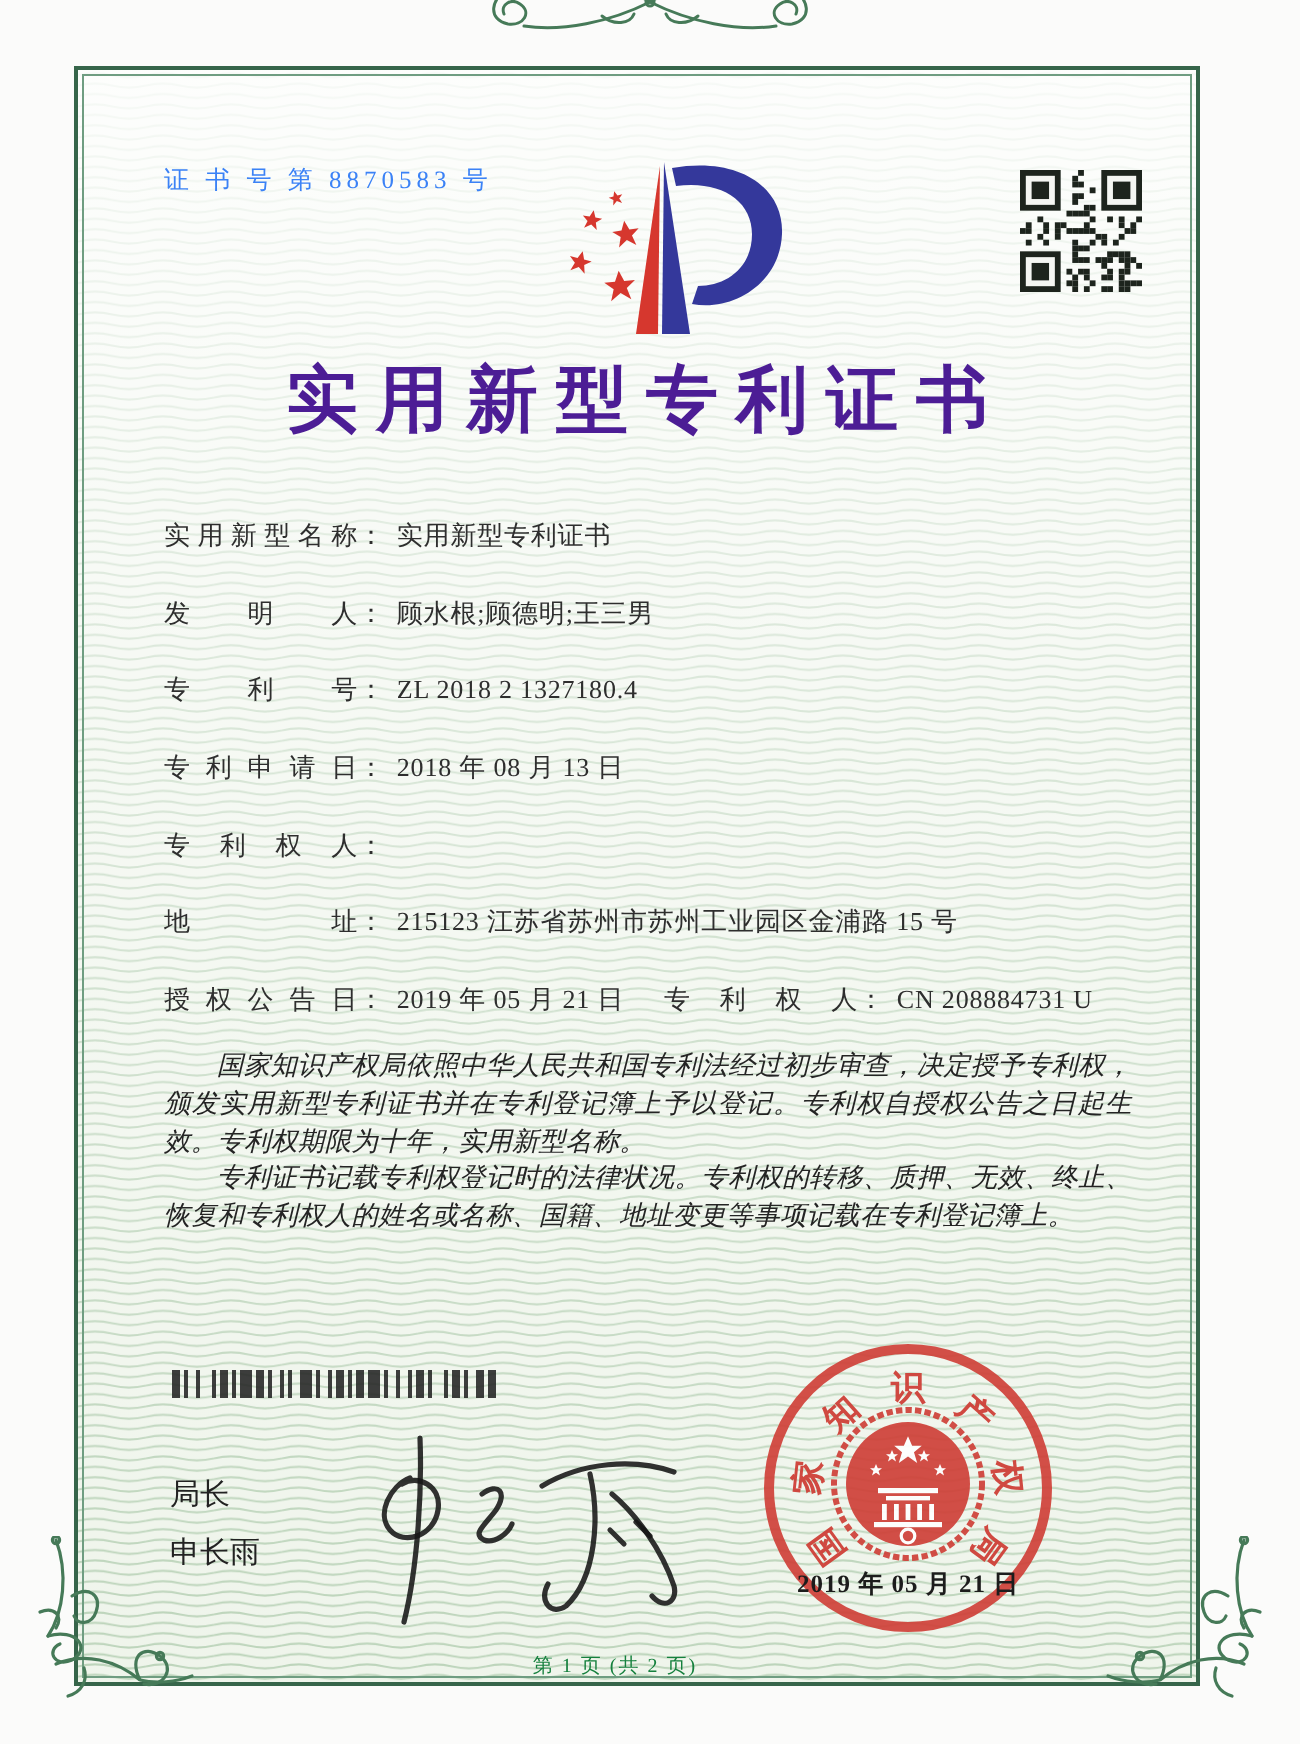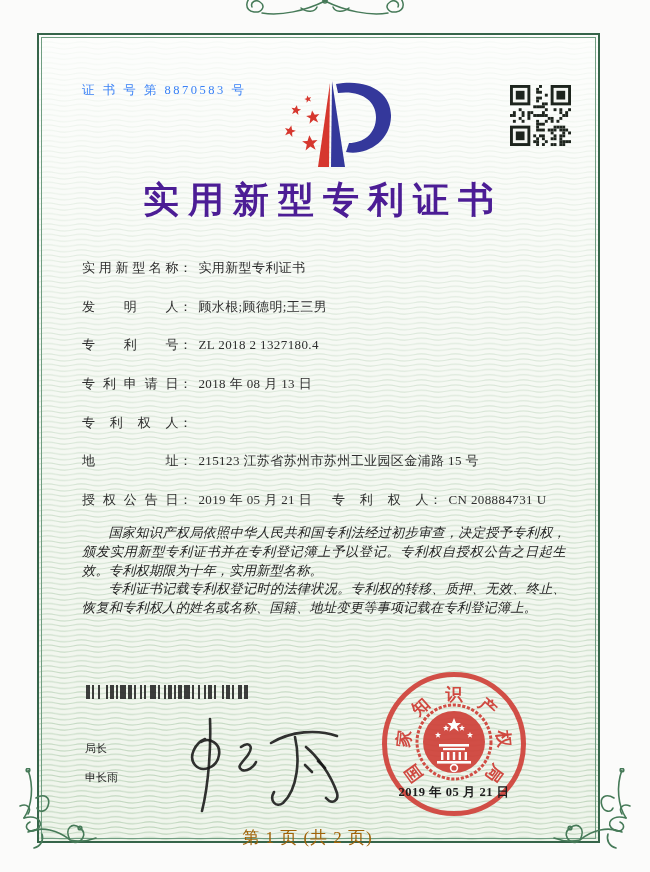--- a/index.html
+++ b/index.html
@@ -62,21 +62,21 @@
   .pair2{position:absolute;left:250px;top:0;height:100%;display:flex;align-items:center;}
   
   .paras{
     position:absolute;left:43px;top:489px;width:484px;
     font-size:13.2px;line-height:18.8px;text-align:justify;
     font-style:italic;color:#242424;letter-spacing:.2px;
   }
   .paras p{text-indent:2em;}
   
   .barcode{position:absolute;left:47px;top:650px;width:162px;height:14px;}
-  .signoff{position:absolute;left:46px;top:699px;font-size:11px;line-height:29px;color:#222;}
+  .signoff{position:absolute;left:46px;top:699px;font-size:15px;line-height:29px;color:#222;}
   .signature{position:absolute;left:136px;top:676px;width:190px;height:112px;}
   .seal{position:absolute;left:343px;top:637px;width:144px;height:144px;}
   .seal-ring{
     position:absolute;inset:0;border-radius:50%;
     border:5px solid var(--seal-red);opacity:.92;
   }
   .seal-char{
     position:absolute;left:50%;top:50%;
     color:var(--seal-red);font-weight:700;font-size:17px;
     transform-origin:center;opacity:.95;
@@ -88,21 +88,21 @@
   .seal-char.c4{transform:translate(-50%,-50%) rotate(42deg)   translateY(-50px);}
   .seal-char.c5{transform:translate(-50%,-50%) rotate(84deg)   translateY(-50px);}
   .seal-char.c6{transform:translate(-50%,-50%) rotate(126deg)  translateY(-50px);}
   .seal-emblem{position:absolute;left:30px;top:28px;width:84px;height:84px;opacity:.92;}
   .seal-date{
     position:absolute;left:-10px;top:112px;width:164px;text-align:center;
     font-size:12.5px;font-weight:600;color:#1c1c1c;letter-spacing:.5px;z-index:3;
   }
   .footer-page{
     position:absolute;left:0;top:791px;width:563px;text-align:center;
-    font-size:17px;color:#a16207;padding-right:26px;letter-spacing:1px;
+    font-size:10px;color:#15803d;padding-right:26px;letter-spacing:1px;
   }
   .green-stroke{stroke:#467a58;fill:none;stroke-linecap:round;}
   .sig-stroke{stroke:#161616;fill:none;stroke-width:2.6;stroke-linecap:round;opacity:.88;}
 </style>
 </head>
 <body>
 
 <div class="page">
 
   <div class="frame">

